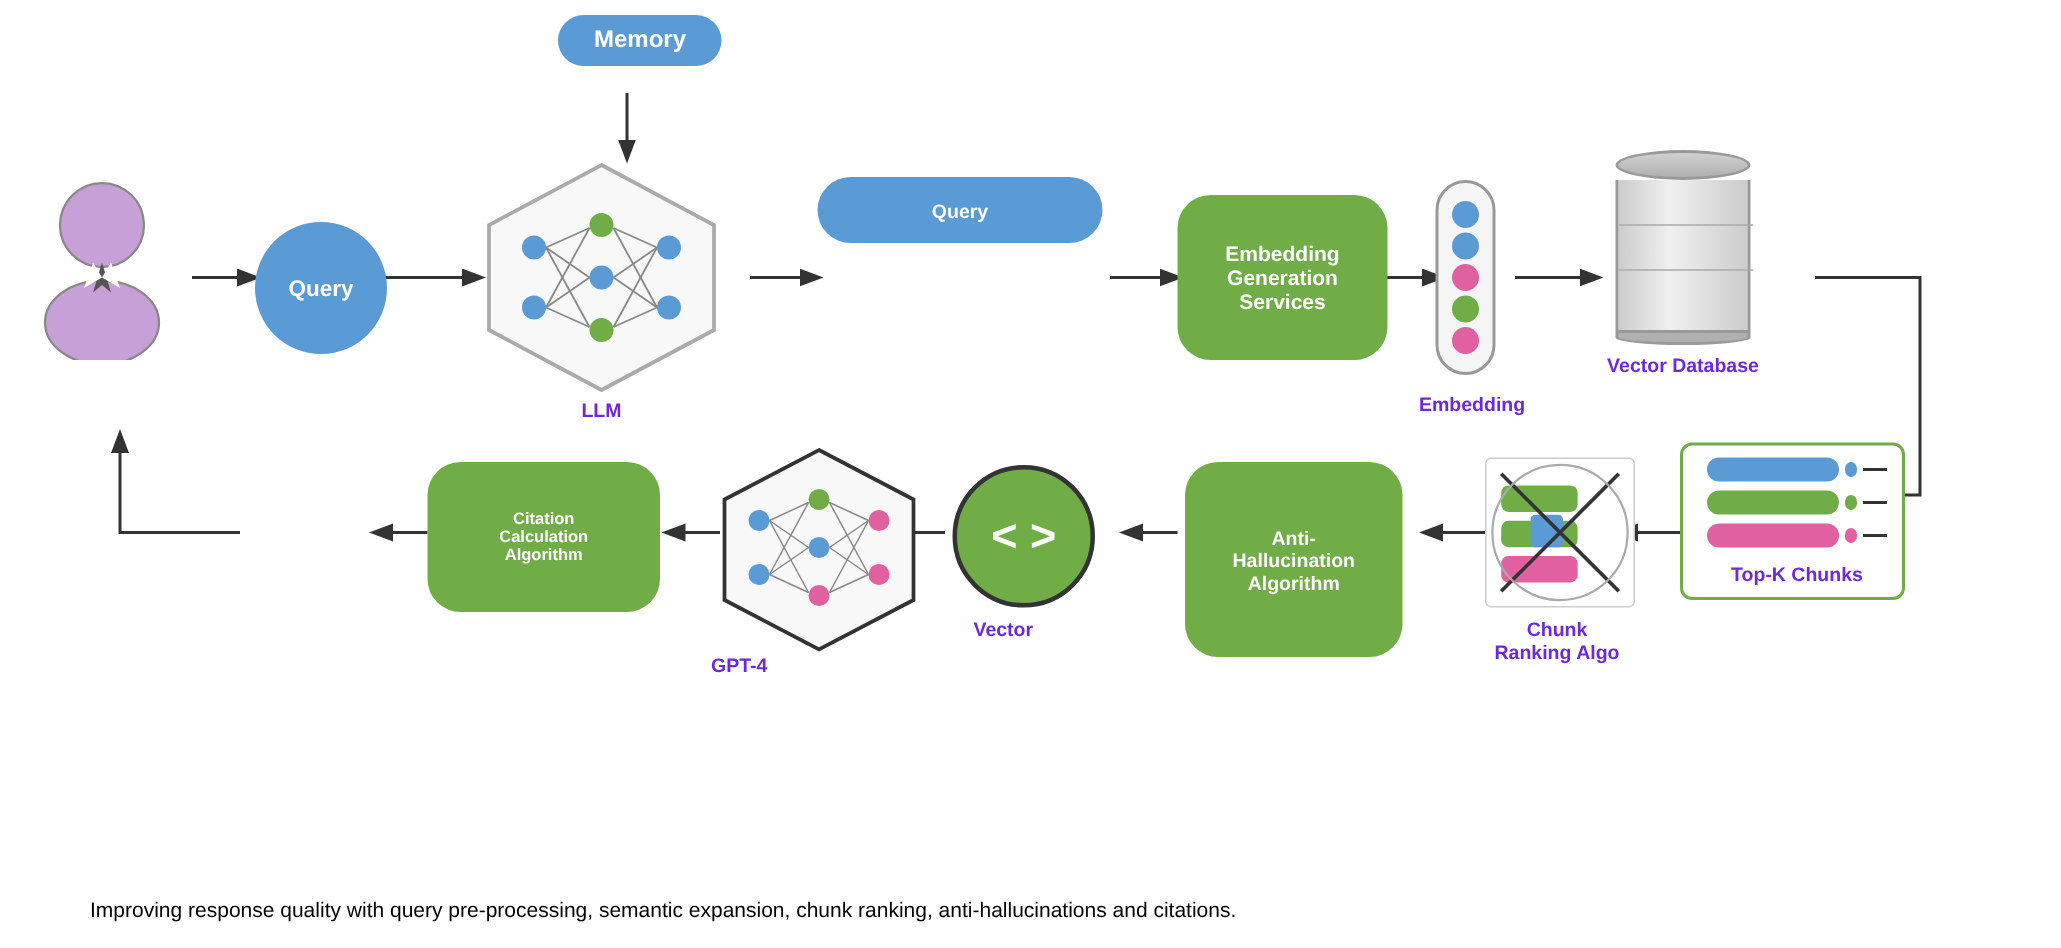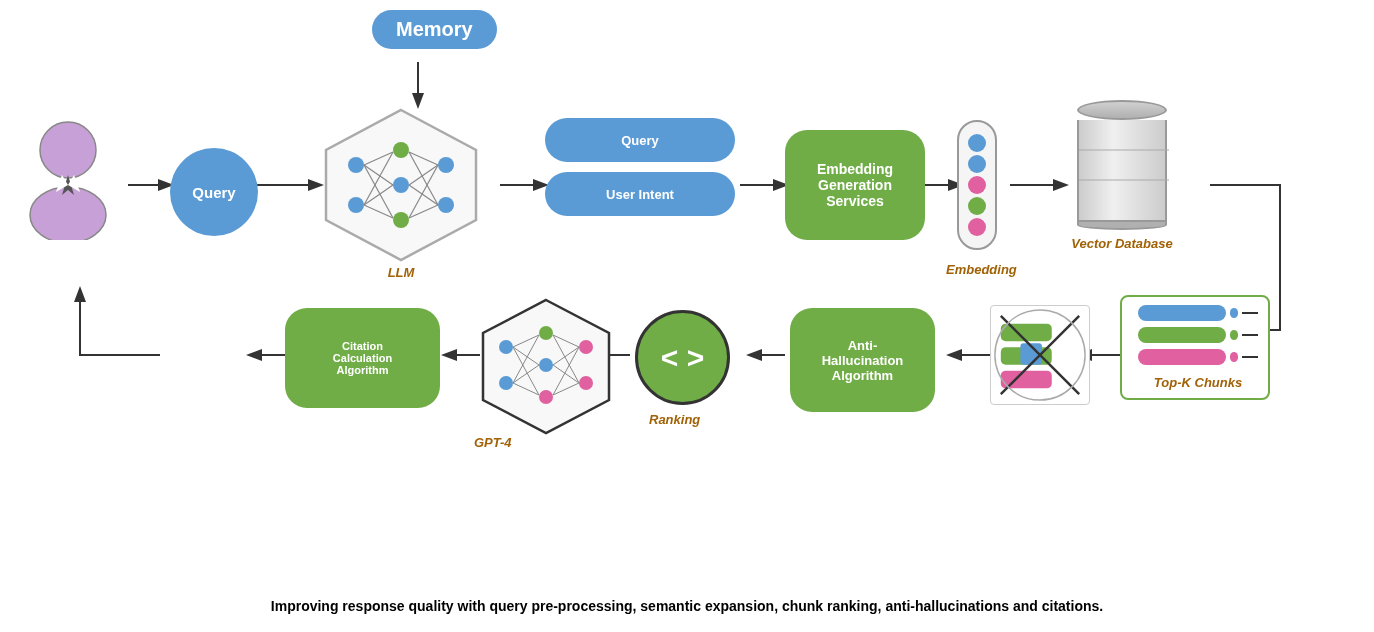--- a/index.html
+++ b/index.html
@@ -67,22 +67,21 @@
       font-size: 13px;
       font-weight: bold;
     }
 
     
     .node-label {
       position: absolute;
       font-size: 13px;
       font-weight: bold;
       text-align: center;
-      color: #a16207;
-      font-style: italic;
+      color: #6d28d9;
     }
 
     
     .embedding-pill {
       position: absolute;
       display: flex;
       flex-direction: column;
       align-items: center;
       justify-content: space-around;
       background: #f5f5f5;
@@ -174,32 +173,32 @@
       font-weight: bold;
     }
 
     
     .caption {
       position: absolute;
       bottom: 18px;
       left: 60px;
       right: 60px;
       font-size: 14px;
-      font-weight: bold;
-      text-align: center;
+      font-weight: normal;
+      text-align: left;
       color: #000;
     }
 
     
     .memory-box {
       position: absolute;
       background: #5b9bd5;
       color: #fff;
       border-radius: 22px;
-      font-size: 20px;
+      font-size: 16px;
       font-weight: bold;
       display: flex;
       align-items: center;
       justify-content: center;
       padding: 8px 24px;
     }
   </style>
 </head>
 <body>
 
@@ -294,23 +293,20 @@
       <line x1="93" y1="80" x2="122" y2="100" stroke="#888" stroke-width="1.2"></line>
       <line x1="93" y1="113" x2="122" y2="100" stroke="#888" stroke-width="1.2"></line>
     </svg>
     <div class="node-label" style="position:relative;top:-4px;text-align:center;width:170px;">LLM</div>
   </div>
 
   <div style="position:absolute;left:545px;top:118px;display:flex;flex-direction:column;gap:10px;">
     <div class="blue-rounded" style="width:190px;height:44px;display:flex;align-items:center;justify-content:center;">
       <span>Query</span>
     </div>
-    <div class="blue-rounded" style="width:190px;height:44px;display:flex;align-items:center;justify-content:center;">
-      <span>User Intent</span>
-    </div>
   </div>
 
   <div class="green-rounded node" style="left:785px;top:130px;width:140px;height:110px;font-size:14px;white-space:pre-line;">
     <span style="white-space:pre-line;">Embedding
 Generation
 Services</span>
   </div>
 
   <div class="embedding-pill" style="left:957px;top:120px;width:40px;height:130px;">
     <div class="embedding-dot" style="background:#5b9bd5;"></div>
@@ -366,31 +362,33 @@
       <rect x="10" y="66" width="52" height="18" rx="5" fill="#e060a0"></rect>
 
       <rect x="30" y="38" width="22" height="22" rx="3" fill="#5b9bd5"></rect>
 
       <line x1="10" y1="10" x2="90" y2="90" stroke="#333" stroke-width="2.5"></line>
       <line x1="90" y1="10" x2="10" y2="90" stroke="#333" stroke-width="2.5"></line>
 
       <circle cx="50" cy="50" r="46" fill="none" stroke="#aaa" stroke-width="1.5"></circle>
     </svg>
   </div>
-
-  <div class="green-rounded node" style="left:790px;top:308px;width:145px;height:104px;font-size:13px;white-space:pre-line;">
+  <div class="node-label" style="left:978px;top:412px;width:120px;text-align:center;white-space:pre-line;">Chunk
+Ranking Algo</div>
+
+  <div class="green-rounded node" style="left:790px;top:308px;width:145px;height:130px;font-size:13px;white-space:pre-line;">
     <span style="white-space:pre-line;">Anti-
 Hallucination
 Algorithm</span>
   </div>
 
   <div class="prompt-node" style="left:635px;top:310px;width:95px;height:95px;">
     <span style="font-size:30px;font-weight:bold;color:#fff;">&lt; &gt;</span>
   </div>
-  <div class="node-label" style="left:649px;top:412px;">Ranking</div>
+  <div class="node-label" style="left:649px;top:412px;">Vector</div>
 
   <div style="position:absolute;left:474px;top:295px;">
     <svg width="145" height="140" viewBox="0 0 145 140">
       <polygon points="72,5 135,38 135,105 72,138 9,105 9,38" fill="#f8f8f8" stroke="#333" stroke-width="2.5"></polygon>
 
       <circle cx="32" cy="52" r="7" fill="#5b9bd5"></circle>
       <circle cx="32" cy="88" r="7" fill="#5b9bd5"></circle>
       <circle cx="72" cy="38" r="7" fill="#70ad47"></circle>
       <circle cx="72" cy="70" r="7" fill="#5b9bd5"></circle>
       <circle cx="72" cy="102" r="7" fill="#e060a0"></circle>

